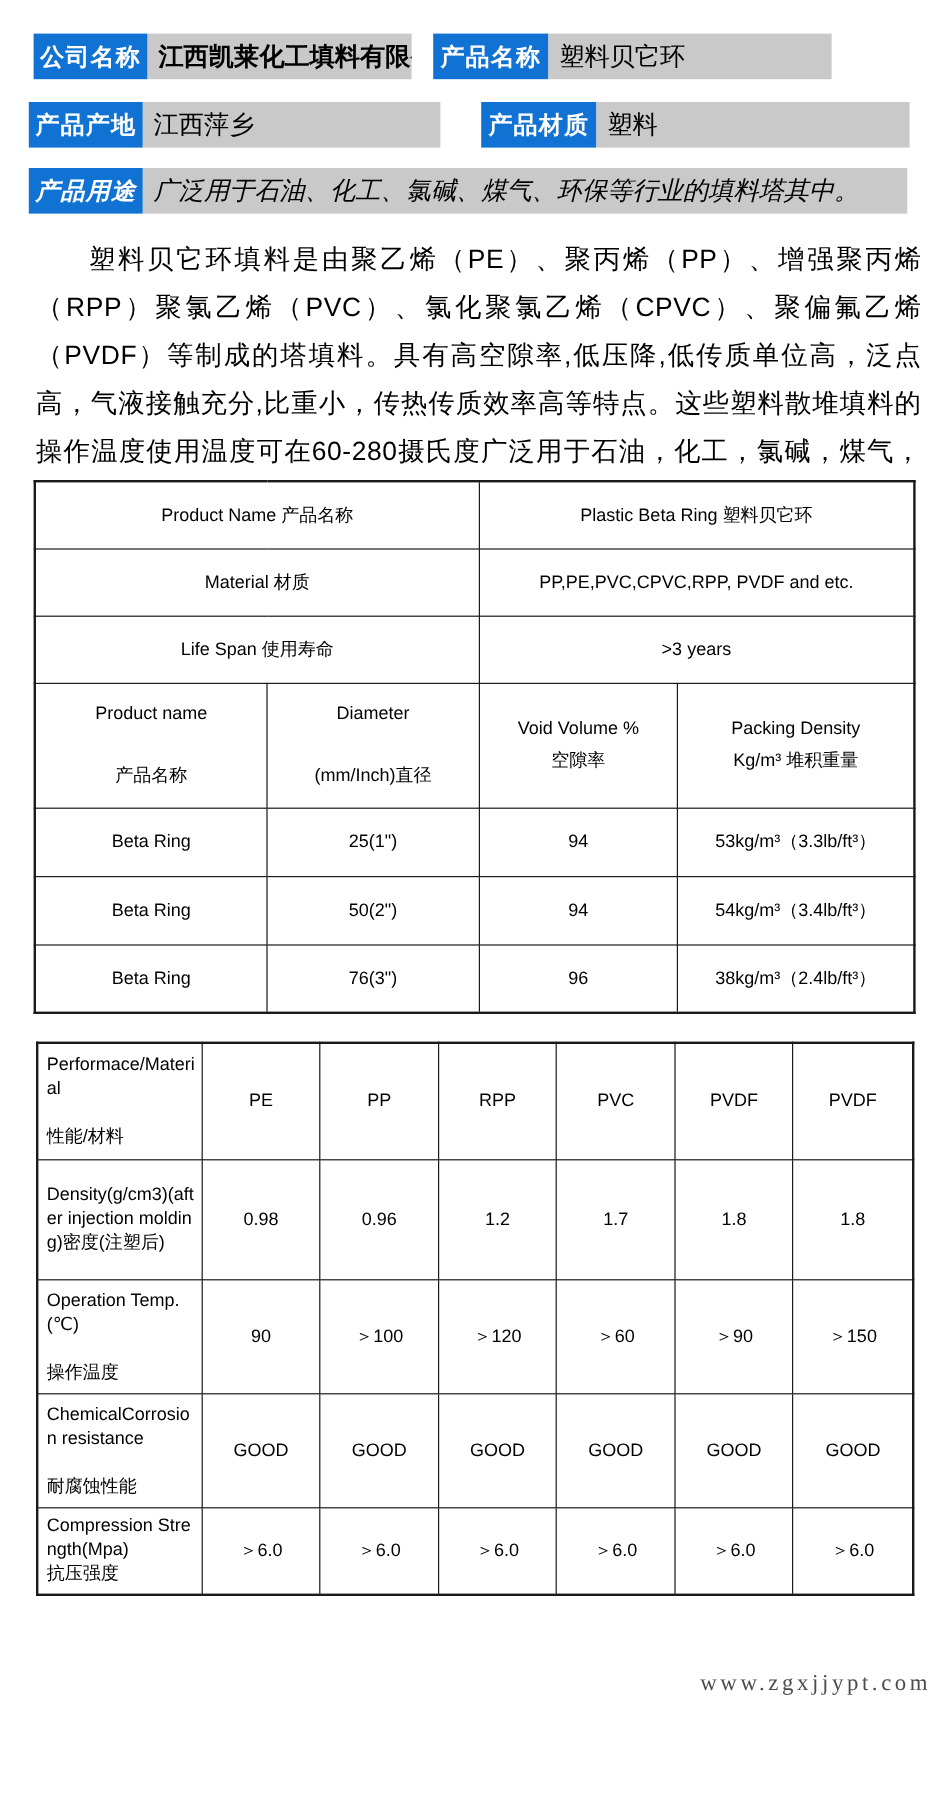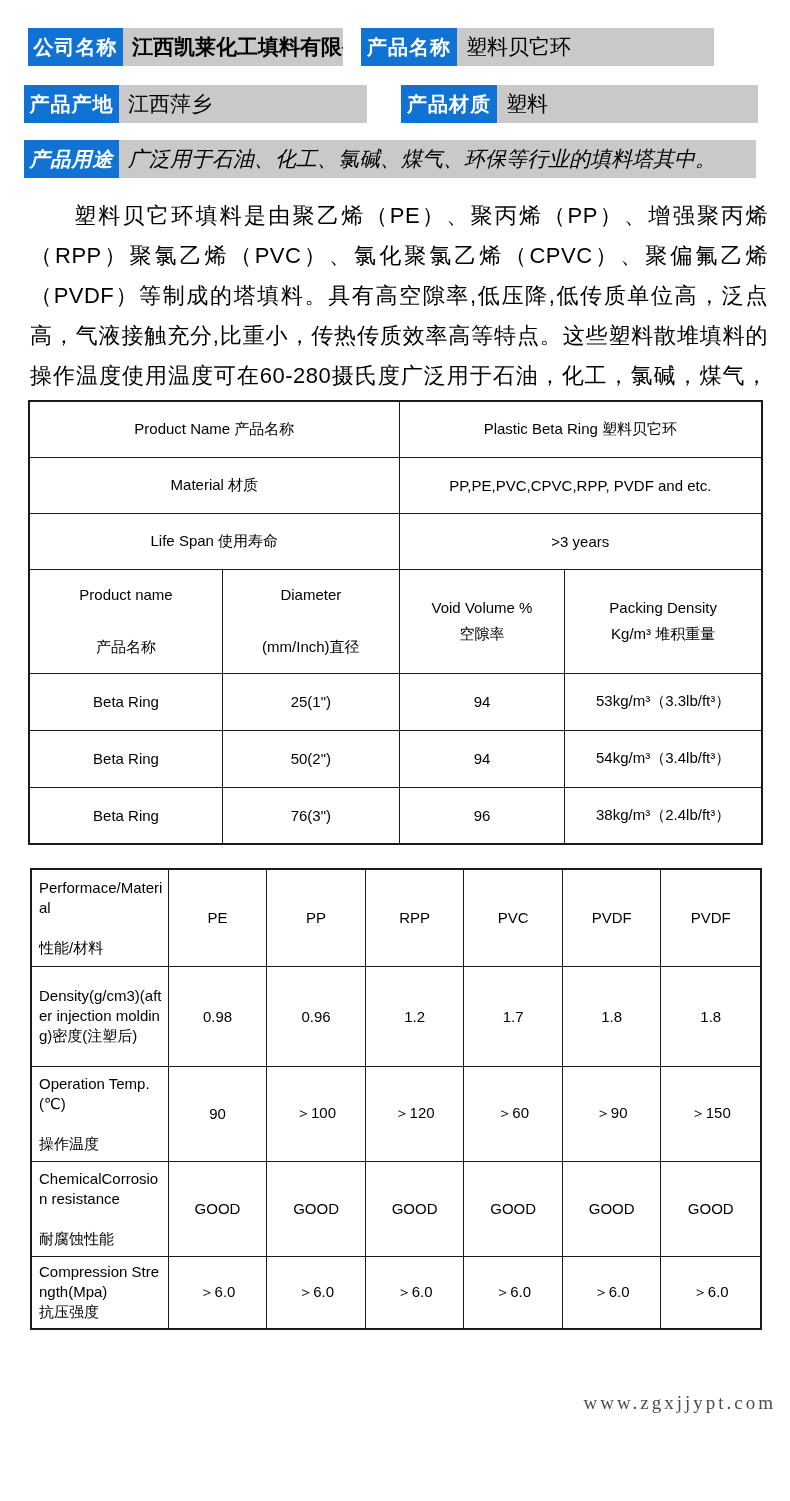--- a/index.html
+++ b/index.html
@@ -70,21 +70,21 @@
 </head>
 <body>
 
 <div class="hrow" style="left:28px;top:28px;">
   <div class="hgroup">
     <div class="badge" style="width:95px;">公司名称</div>
     <div class="field" style="width:220px;font-weight:bold;">江西凯莱化工填料有限公司</div>
   </div>
   <div class="hgroup" style="margin-left:18px;">
     <div class="badge" style="width:96px;">产品名称</div>
-    <div class="field" style="width:257px;">塑料贝它环</div>
+    <div class="field" style="width:236px;">塑料贝它环</div>
   </div>
 </div>
 
 <div class="hrow" style="left:24px;top:85px;">
   <div class="hgroup">
     <div class="badge" style="width:95px;">产品产地</div>
     <div class="field" style="width:248px;">江西萍乡</div>
   </div>
   <div class="hgroup" style="margin-left:34px;">
     <div class="badge" style="width:96px;">产品材质</div>

